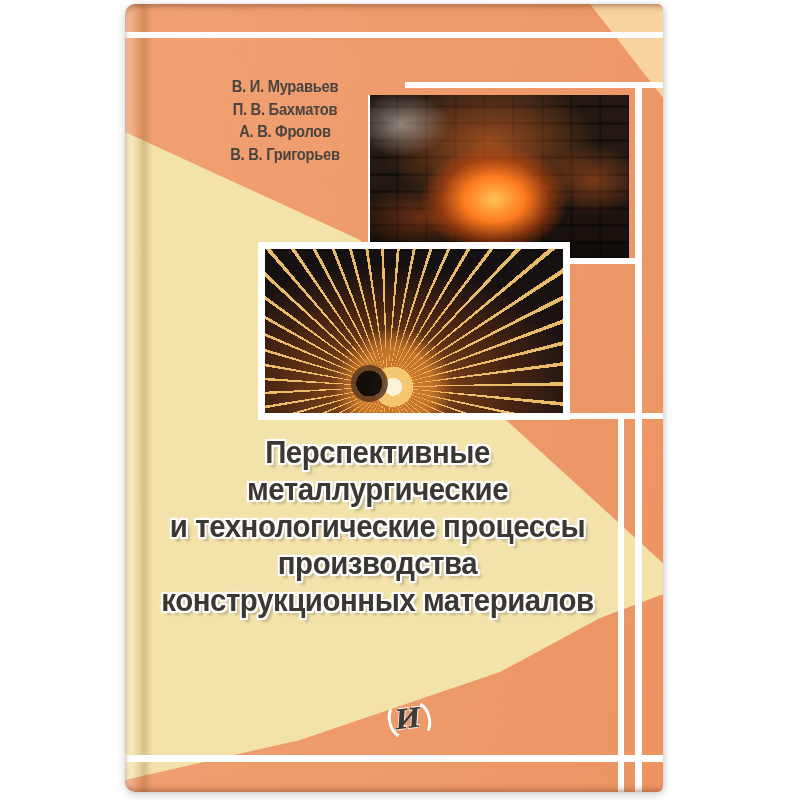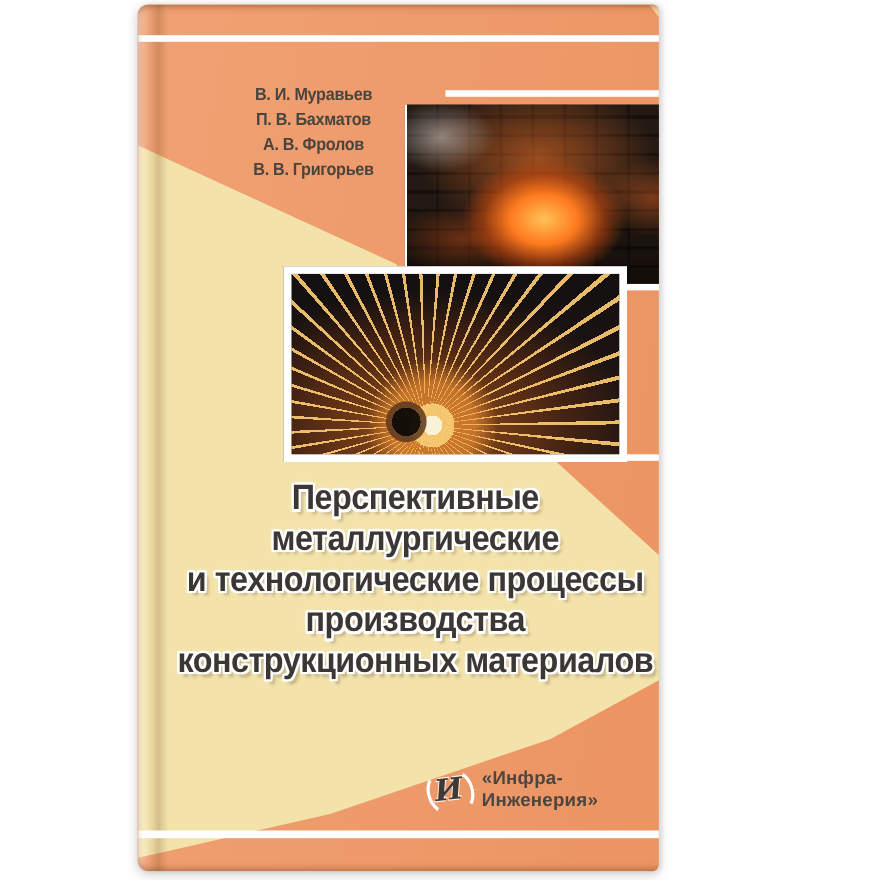--- a/index.html
+++ b/index.html
@@ -6,21 +6,21 @@
   .page{
     position:relative;
     width:800px;height:800px;
     background:#ffffff;
     overflow:hidden;
     font-family:"Liberation Sans", sans-serif;
   }
   .book{
     position:absolute;
     left:125px;top:4px;
-    width:474px;height:788px;
+    width:538px;height:788px;
     background:linear-gradient(100deg, var(--orange,#f0a173) 0%, #ee9a6a 55%, #ec9462 100%);
     border-radius:10px 6px 6px 10px;
     box-shadow:0 3px 10px rgba(0,0,0,0.18), 2px 0 4px rgba(0,0,0,0.08);
     overflow:hidden;
   }
   .layer{position:absolute;}
   .peach-triangle{
     left:0;top:0;width:549px;height:788px;
     background:var(--peach,#f8d3a1);
     clip-path:polygon(465px 0px, 549px 0px, 549px 108px);
@@ -169,18 +169,17 @@
       <div>производства</div>
       <div>конструкционных материалов</div>
     </div>
 
     <div class="layer publisher">
       <div class="pub-logo">
         <span class="arc arc-left"></span>
         <span class="arc arc-right"></span>
         <span class="glyph">И</span>
       </div>
-      <span class="pub-name">«Инфра-Инженерия»</span>
     </div>
 
     <div class="layer edge-vignette"></div>
   </div>
 </div>
 
 </body></html>

